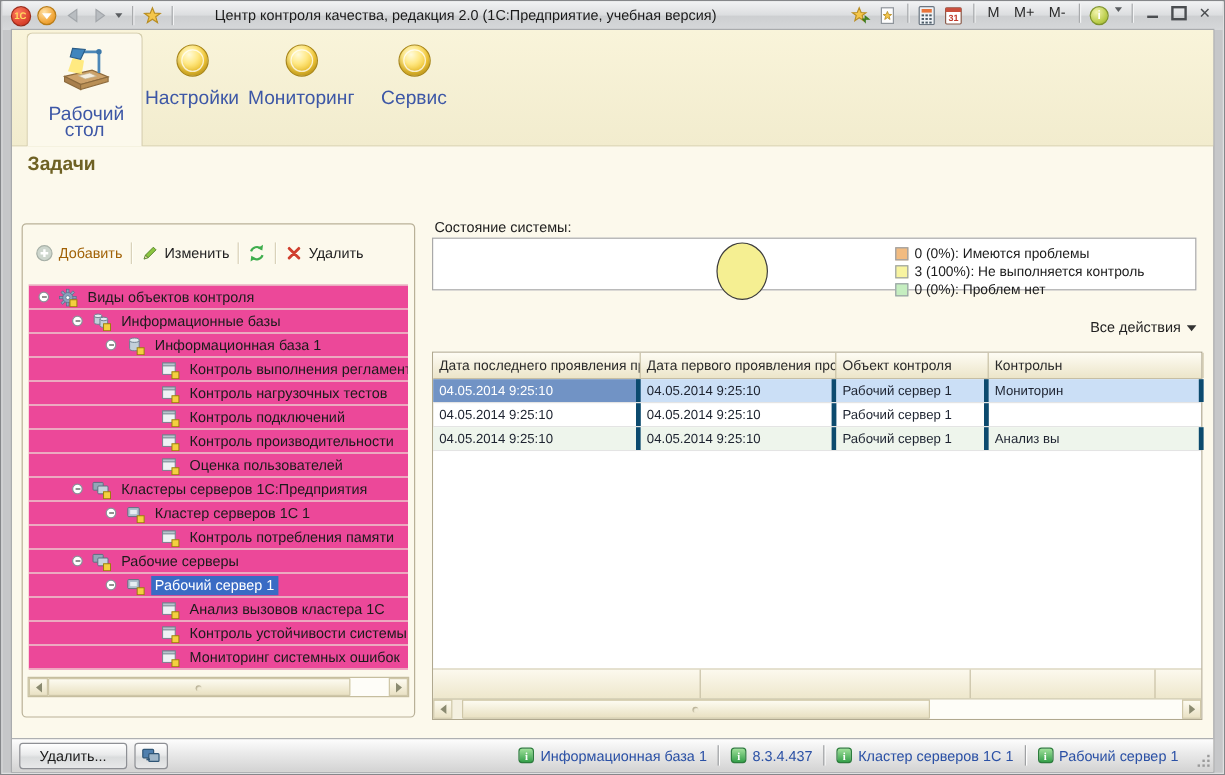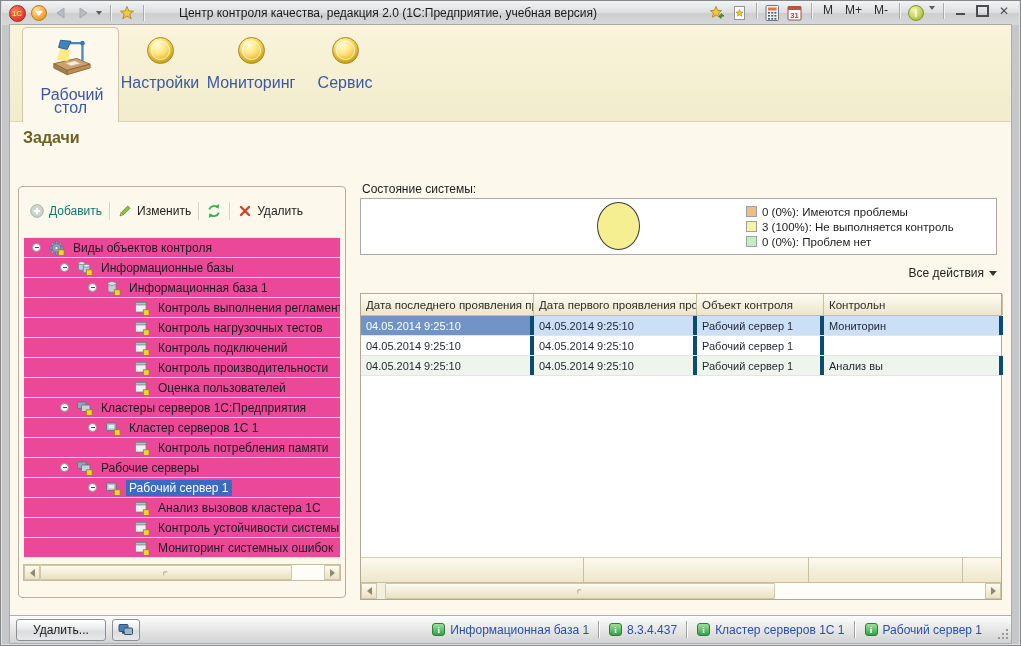--- a/index.html
+++ b/index.html
@@ -50,21 +50,21 @@
   .tab-service { left:296px; width:78px; }
 
   
   .page-title { position:absolute; left:13px; top:104px; font-size:16px; font-weight:bold; color:#6e6124; }
 
   
   .leftpanel { position:absolute; left:8px; top:161px; width:328px; height:412px;
     border:1px solid #b9b198; border-radius:4px; background:#fcf9ec; }
   .lp-toolbar { position:absolute; left:10px; top:12px; height:24px; display:flex; align-items:center; gap:7px; }
   .tbtn { display:flex; align-items:center; gap:4px; font-size:12px; color:#222; }
-  .tbtn.disabled { color:#0f766e;justify-content:center; }
+  .tbtn.disabled { color:#a16207;justify-content:center; }
   .vsep { width:1px; height:18px; background:#d9d2ba; box-shadow:1px 0 0 #fffef5; }
   .tree { position:absolute; left:5px; right:5px; top:50px; height:321px; background:#ec4899; border-top:1px solid #eceadb; overflow:hidden; }
   .tree-row { display:flex; align-items:center; height:20px; border-bottom:1px solid #eceadb; font-size:12px; color:#1c1c1c; white-space:nowrap; }
   .expander { position:relative; width:9px; height:9px; border:1px solid #8a9199; border-radius:50%; margin-right:7px; flex:none; background:#fff; }
   .expander::after { content:""; position:absolute; left:1.5px; right:1.5px; top:3px; height:1px; background:#4a4a4a; }
   .tree-ico { width:17px; height:16px; margin-right:5px; flex:none; }
   .tree-label { padding:1px 3px; }
   .tree-label.sel { background:#3a6bc4; color:#fff; }
 
   
@@ -75,21 +75,21 @@
   .sarrow.r i { border-left:5px solid #8a8a70; margin-right:-4px; }
   .sthumb { background:linear-gradient(#fdfbf1,#e9e1c2); border:1px solid #cfc7a8; border-radius:1px; position:relative; }
   .sthumb::after { content:""; position:absolute; left:50%; top:5px; width:5px; height:5px; margin-left:-3px;
     border-radius:50%; box-shadow: inset 1px 1px 1px #b8b095; }
   .strack-empty { background:#fefdf8; flex:1; }
   .lp-hscroll { position:absolute; left:4px; right:4px; top:377px; }
 
   
   .rightpane { position:absolute; left:350px; top:155px; right:9px; bottom:15px; }
   .sys-label { position:absolute; left:2px; top:2px; font-size:12px; color:#1c1c1c; }
-  .chart-box { position:absolute; left:0; top:18px; width:637px; height:57px; background:#fff; border:1px solid #a9a9a9; }
+  .chart-box { position:absolute; left:0; top:18px; width:637px; height:44px; background:#fff; border:1px solid #a9a9a9; }
   .pie { position:absolute; left:236px; top:3px; width:43px; height:48px; border-radius:50%; border:1.5px solid #3c3c3c; }
   .legend { position:absolute; left:385px; top:5px; }
   .legend-item { display:flex; align-items:center; gap:5px; height:15px; font-size:11.5px; color:#1c1c1c; white-space:nowrap; }
   .legend-swatch { width:11px; height:11px; border:1px solid #9aa0a6; flex:none; }
   .all-actions { position:absolute; right:5px; top:86px; font-size:12px; color:#222; display:flex; align-items:center; gap:5px; }
   .all-actions i { border:4px solid transparent; border-top:5px solid #333; margin-top:4px; }
 
   
   .grid { position:absolute; left:0; top:113px; width:642px; height:307px; border:1px solid #b0a88f; background:#fff; display:flex; flex-direction:column; }
   .grid-header { display:flex; height:22px; background:linear-gradient(#fefcf4,#ece5c9); border-bottom:1px solid #c6bea4; flex:none; }

